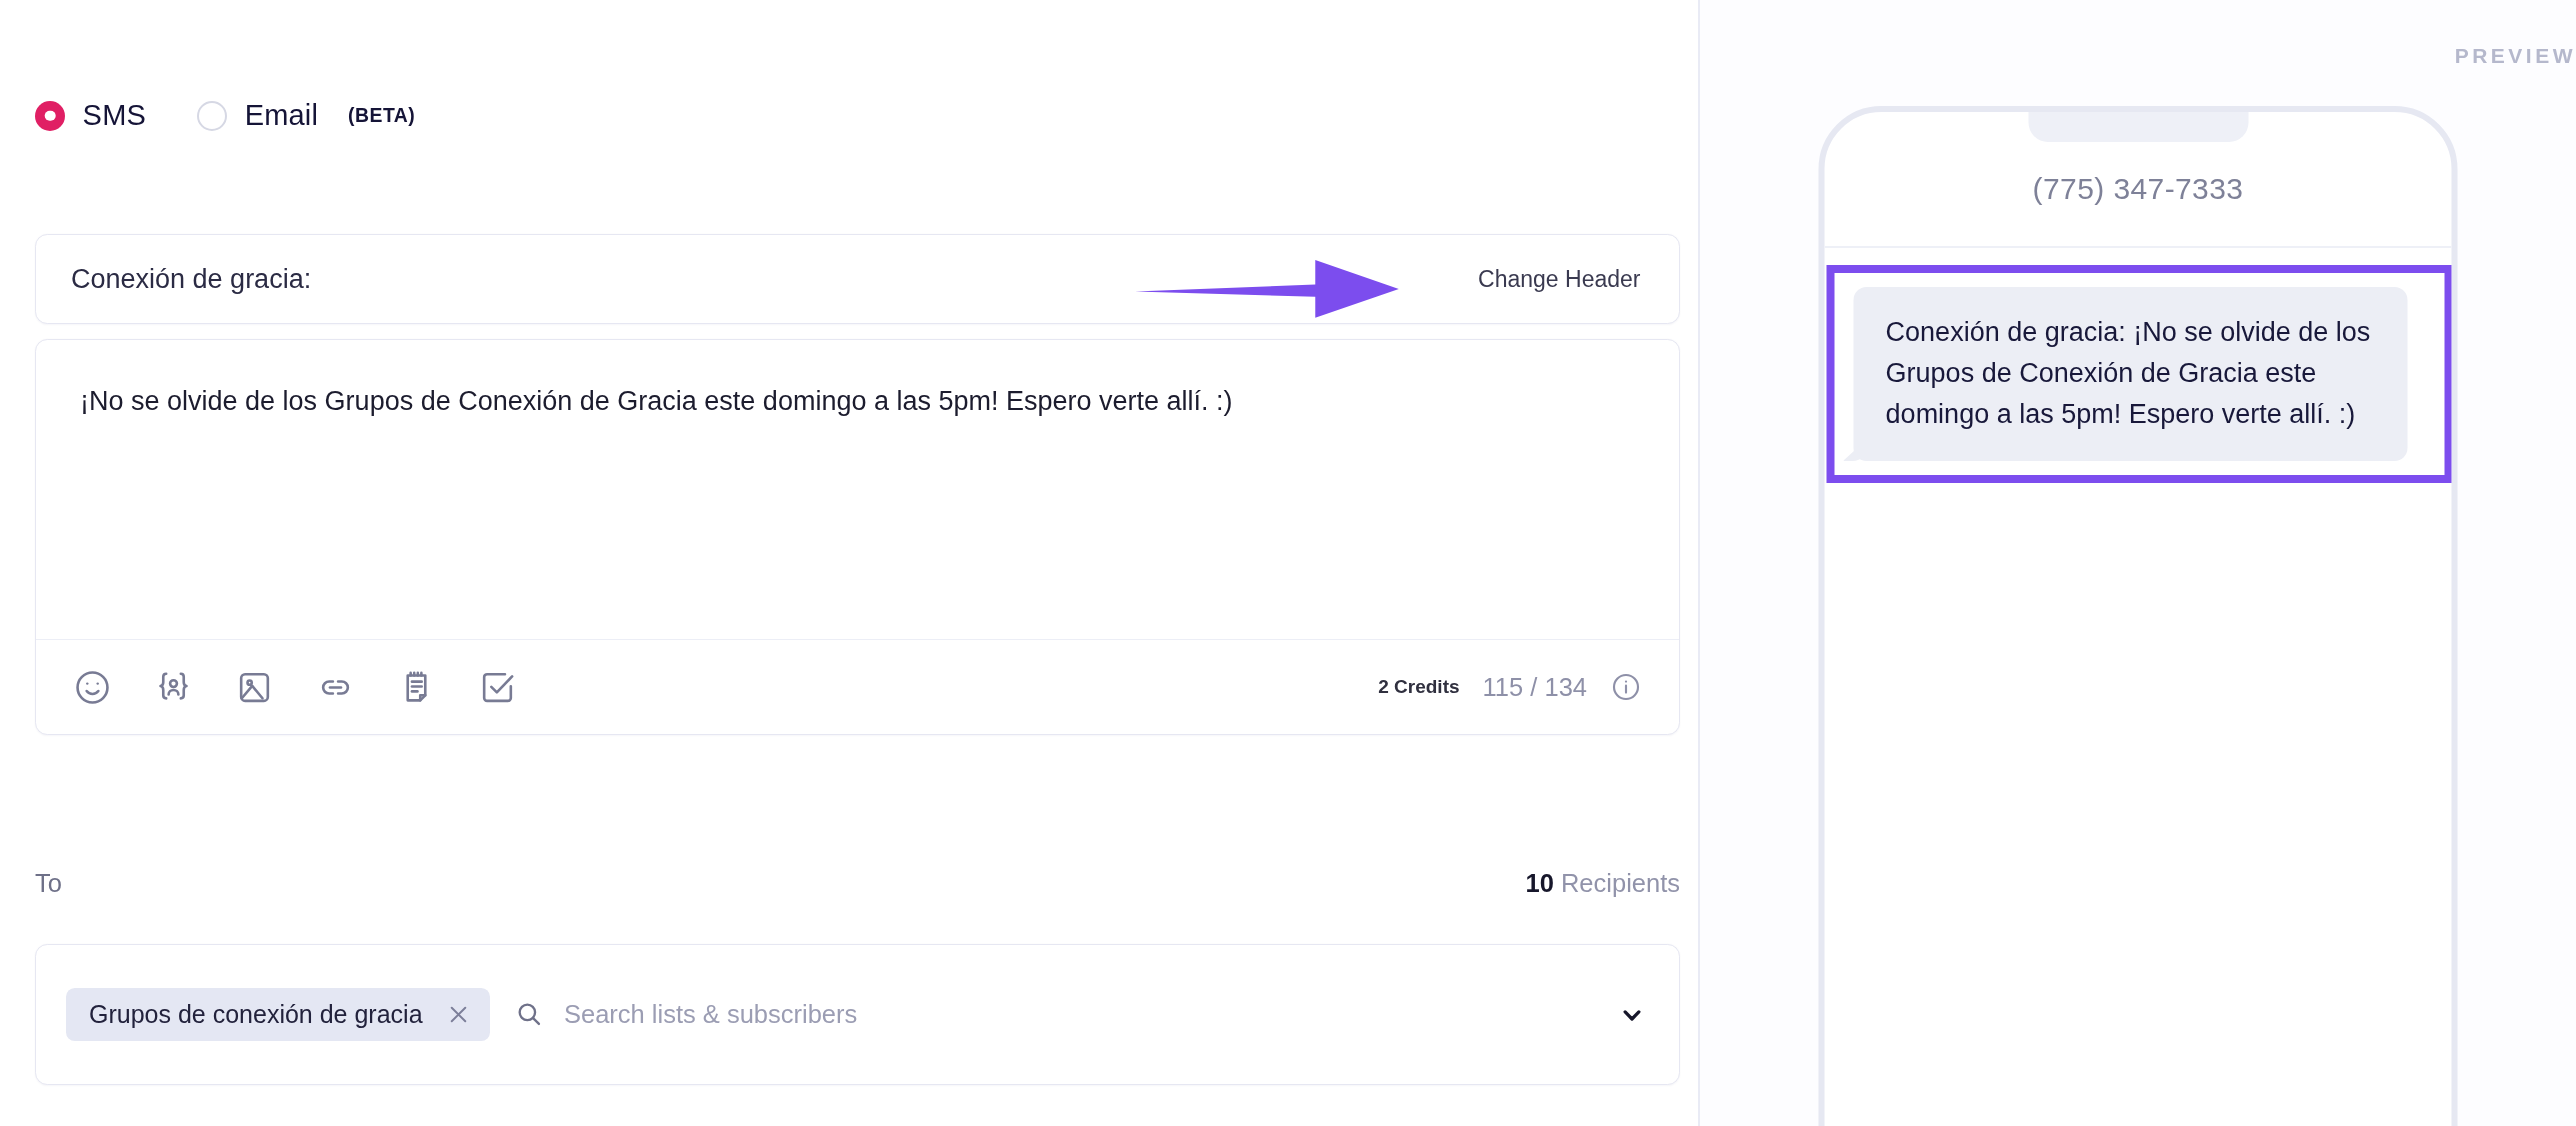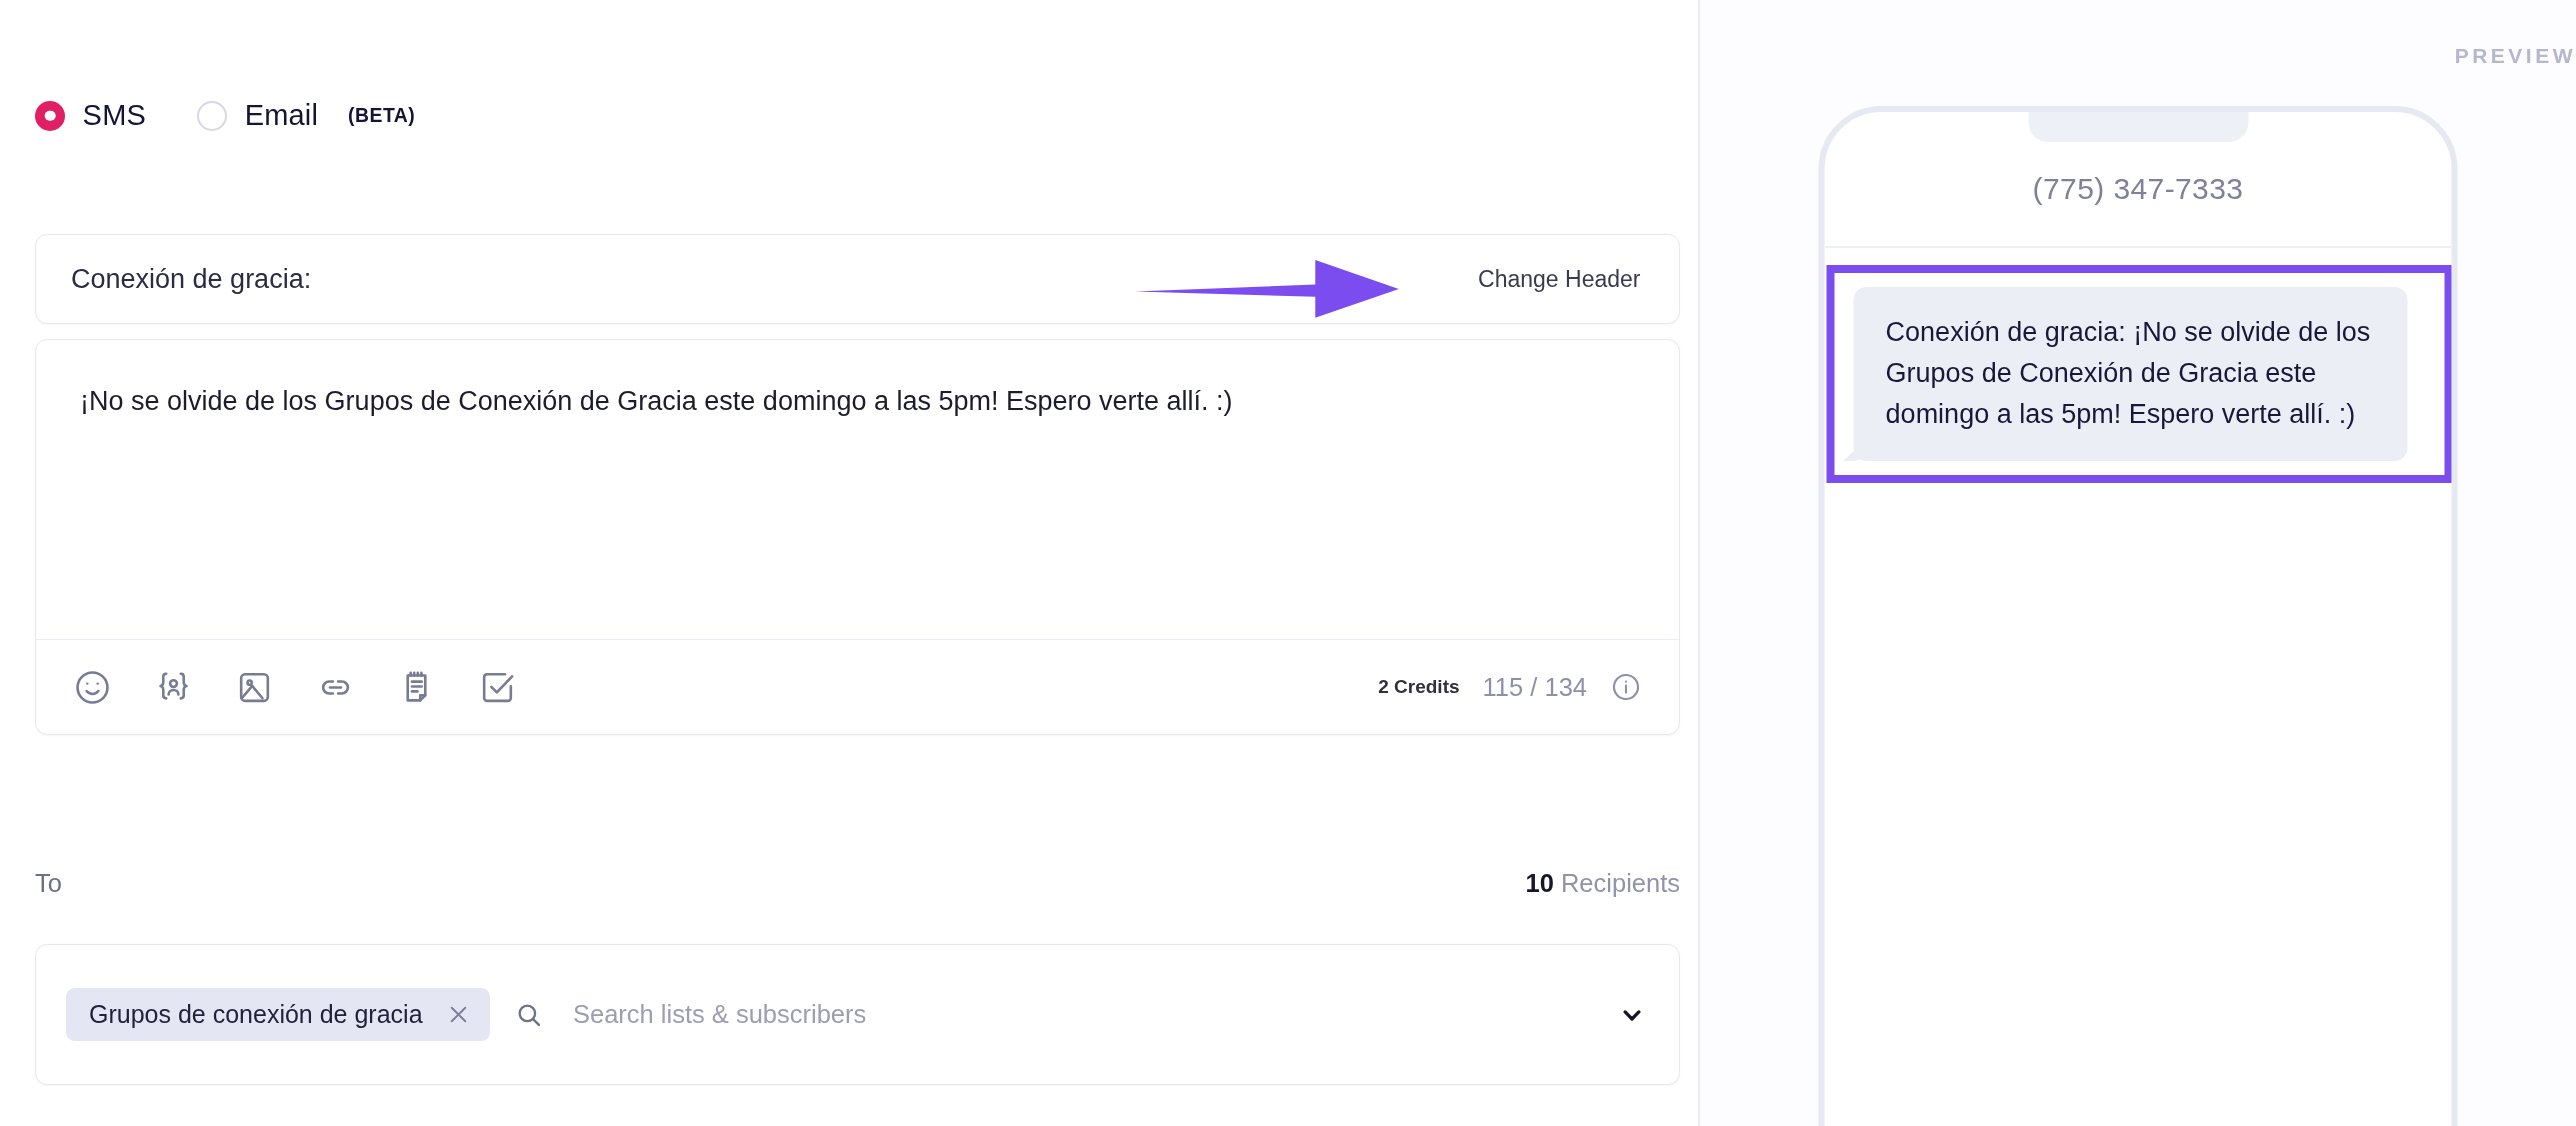--- a/index.html
+++ b/index.html
@@ -230,22 +230,22 @@
   }
   .chip-x {
     width: 25px; height: 25px;
     color: #7c7f99;
     cursor: pointer;
   }
   .chip-x svg { display:block; width:100%; height:100%; }
 
   .search-wrap {
     display: flex;
-    align-items: center;
-    gap: 30px;
+    align-items: flex-start;
+    gap: 21px;
     margin-left: 25px;
     flex: 1;
   }
   .search-icon {
     width: 28px; height: 28px;
     color: #6f7189;
     flex: none;
   }
   .search-icon svg { display:block; width:100%; height:100%; }
   .search-input {

